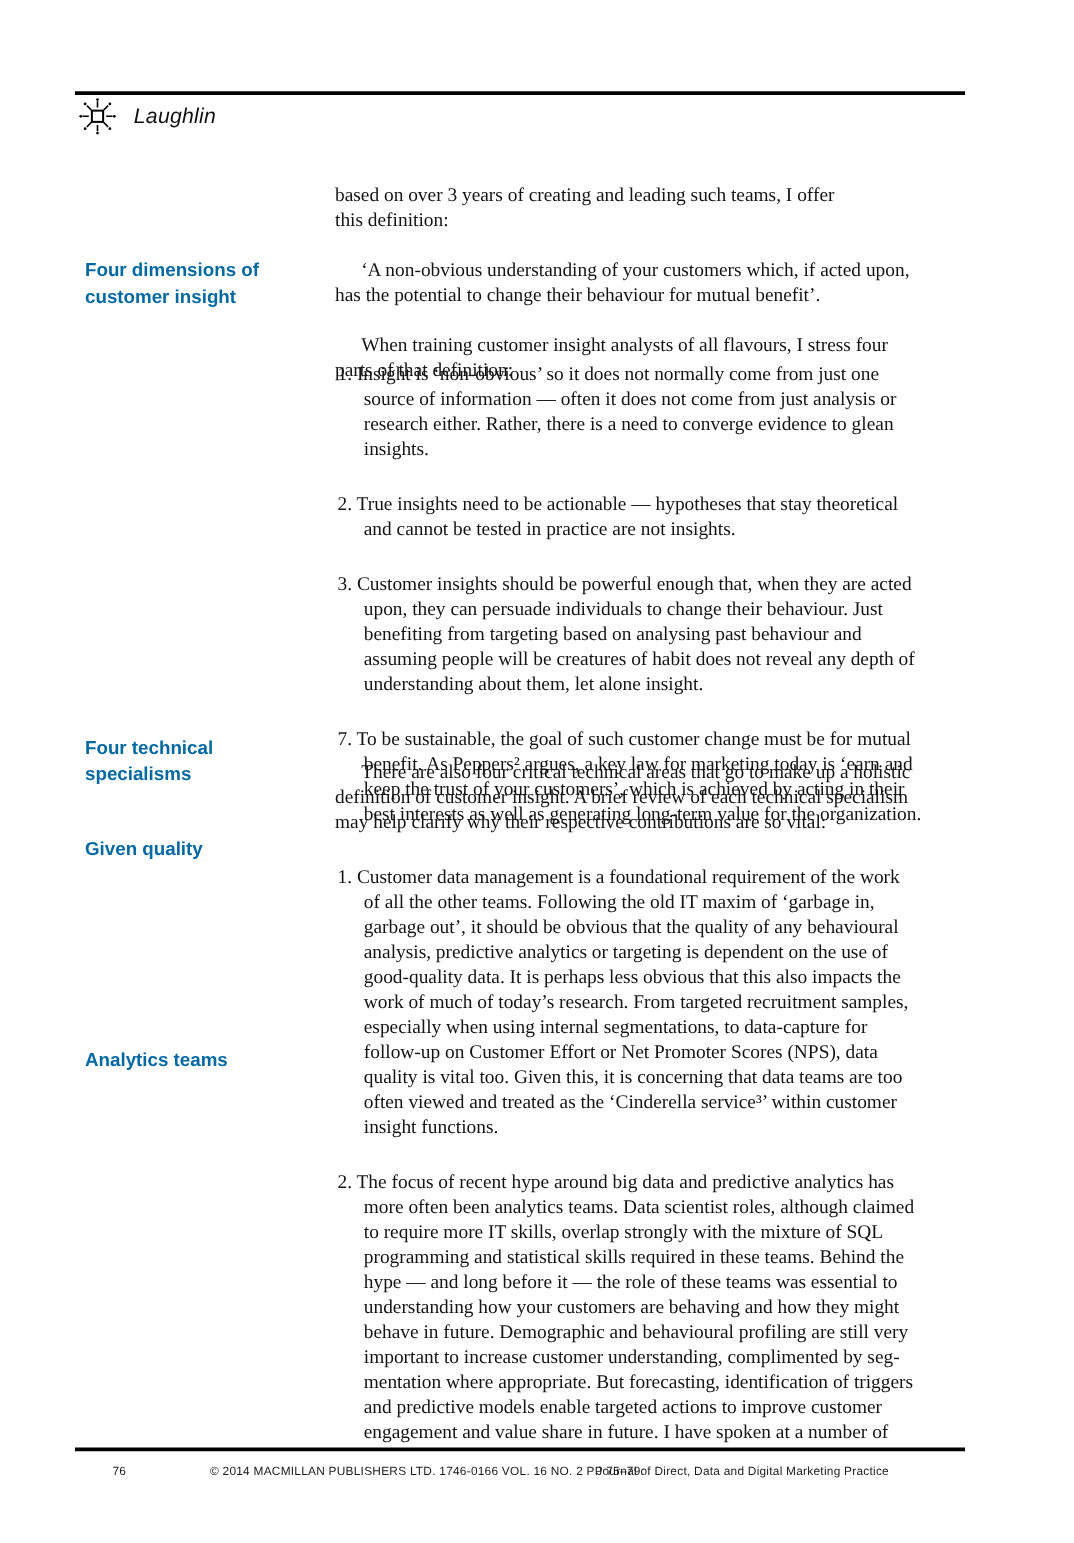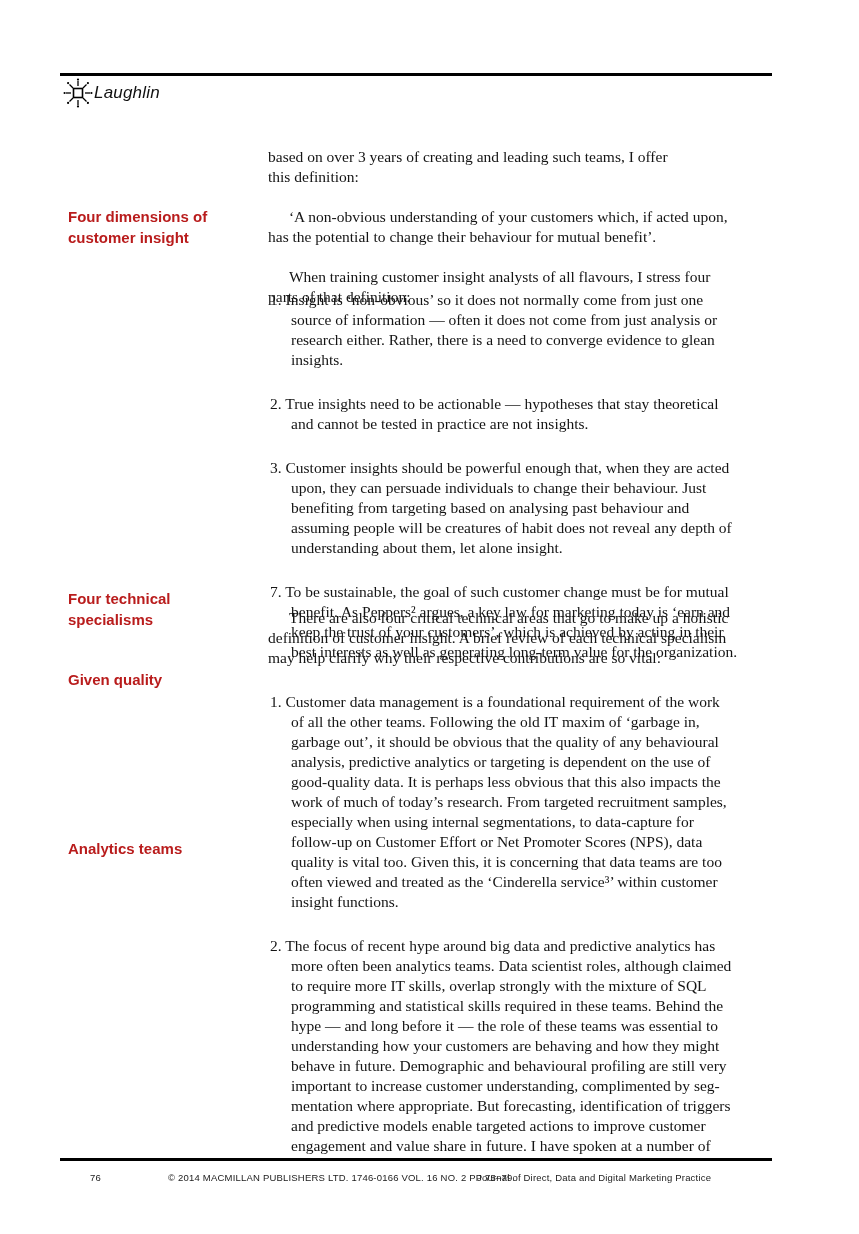--- a/index.html
+++ b/index.html
@@ -14,28 +14,28 @@
   .rule{position:absolute;background:#000;}
   .rule-top{left:60px;top:73px;width:712px;height:3px;}
   .rule-bottom{left:60px;top:1158px;width:712px;height:3px;}
 
   .running-head{position:absolute;left:62px;top:77px;height:32px;display:flex;align-items:center;}
   .logo{display:inline-block;width:32px;height:32px;}
   .author{
     font-family:"Liberation Sans", sans-serif;
     font-style:italic;font-weight:500;
     font-size:17px;color:#111;
-    margin-left:0;letter-spacing:0.2px;
+    margin-left:13px;letter-spacing:0.2px;
   }
 
   .margin-note{
     position:absolute;left:68px;width:178px;
     font-family:"Liberation Sans", sans-serif;
     font-weight:bold;font-size:15px;line-height:21px;
-    color:#b91c1c;
+    color:#0369a1;
   }
   .mn-1{top:206px;}
   .mn-2{top:588px;}
   .mn-3{top:669px;}
   .mn-4{top:838px;}
 
   .body-block{
     position:absolute;left:268px;width:540px;
     font-size:15.5px;line-height:20px;
     white-space:pre-line;

